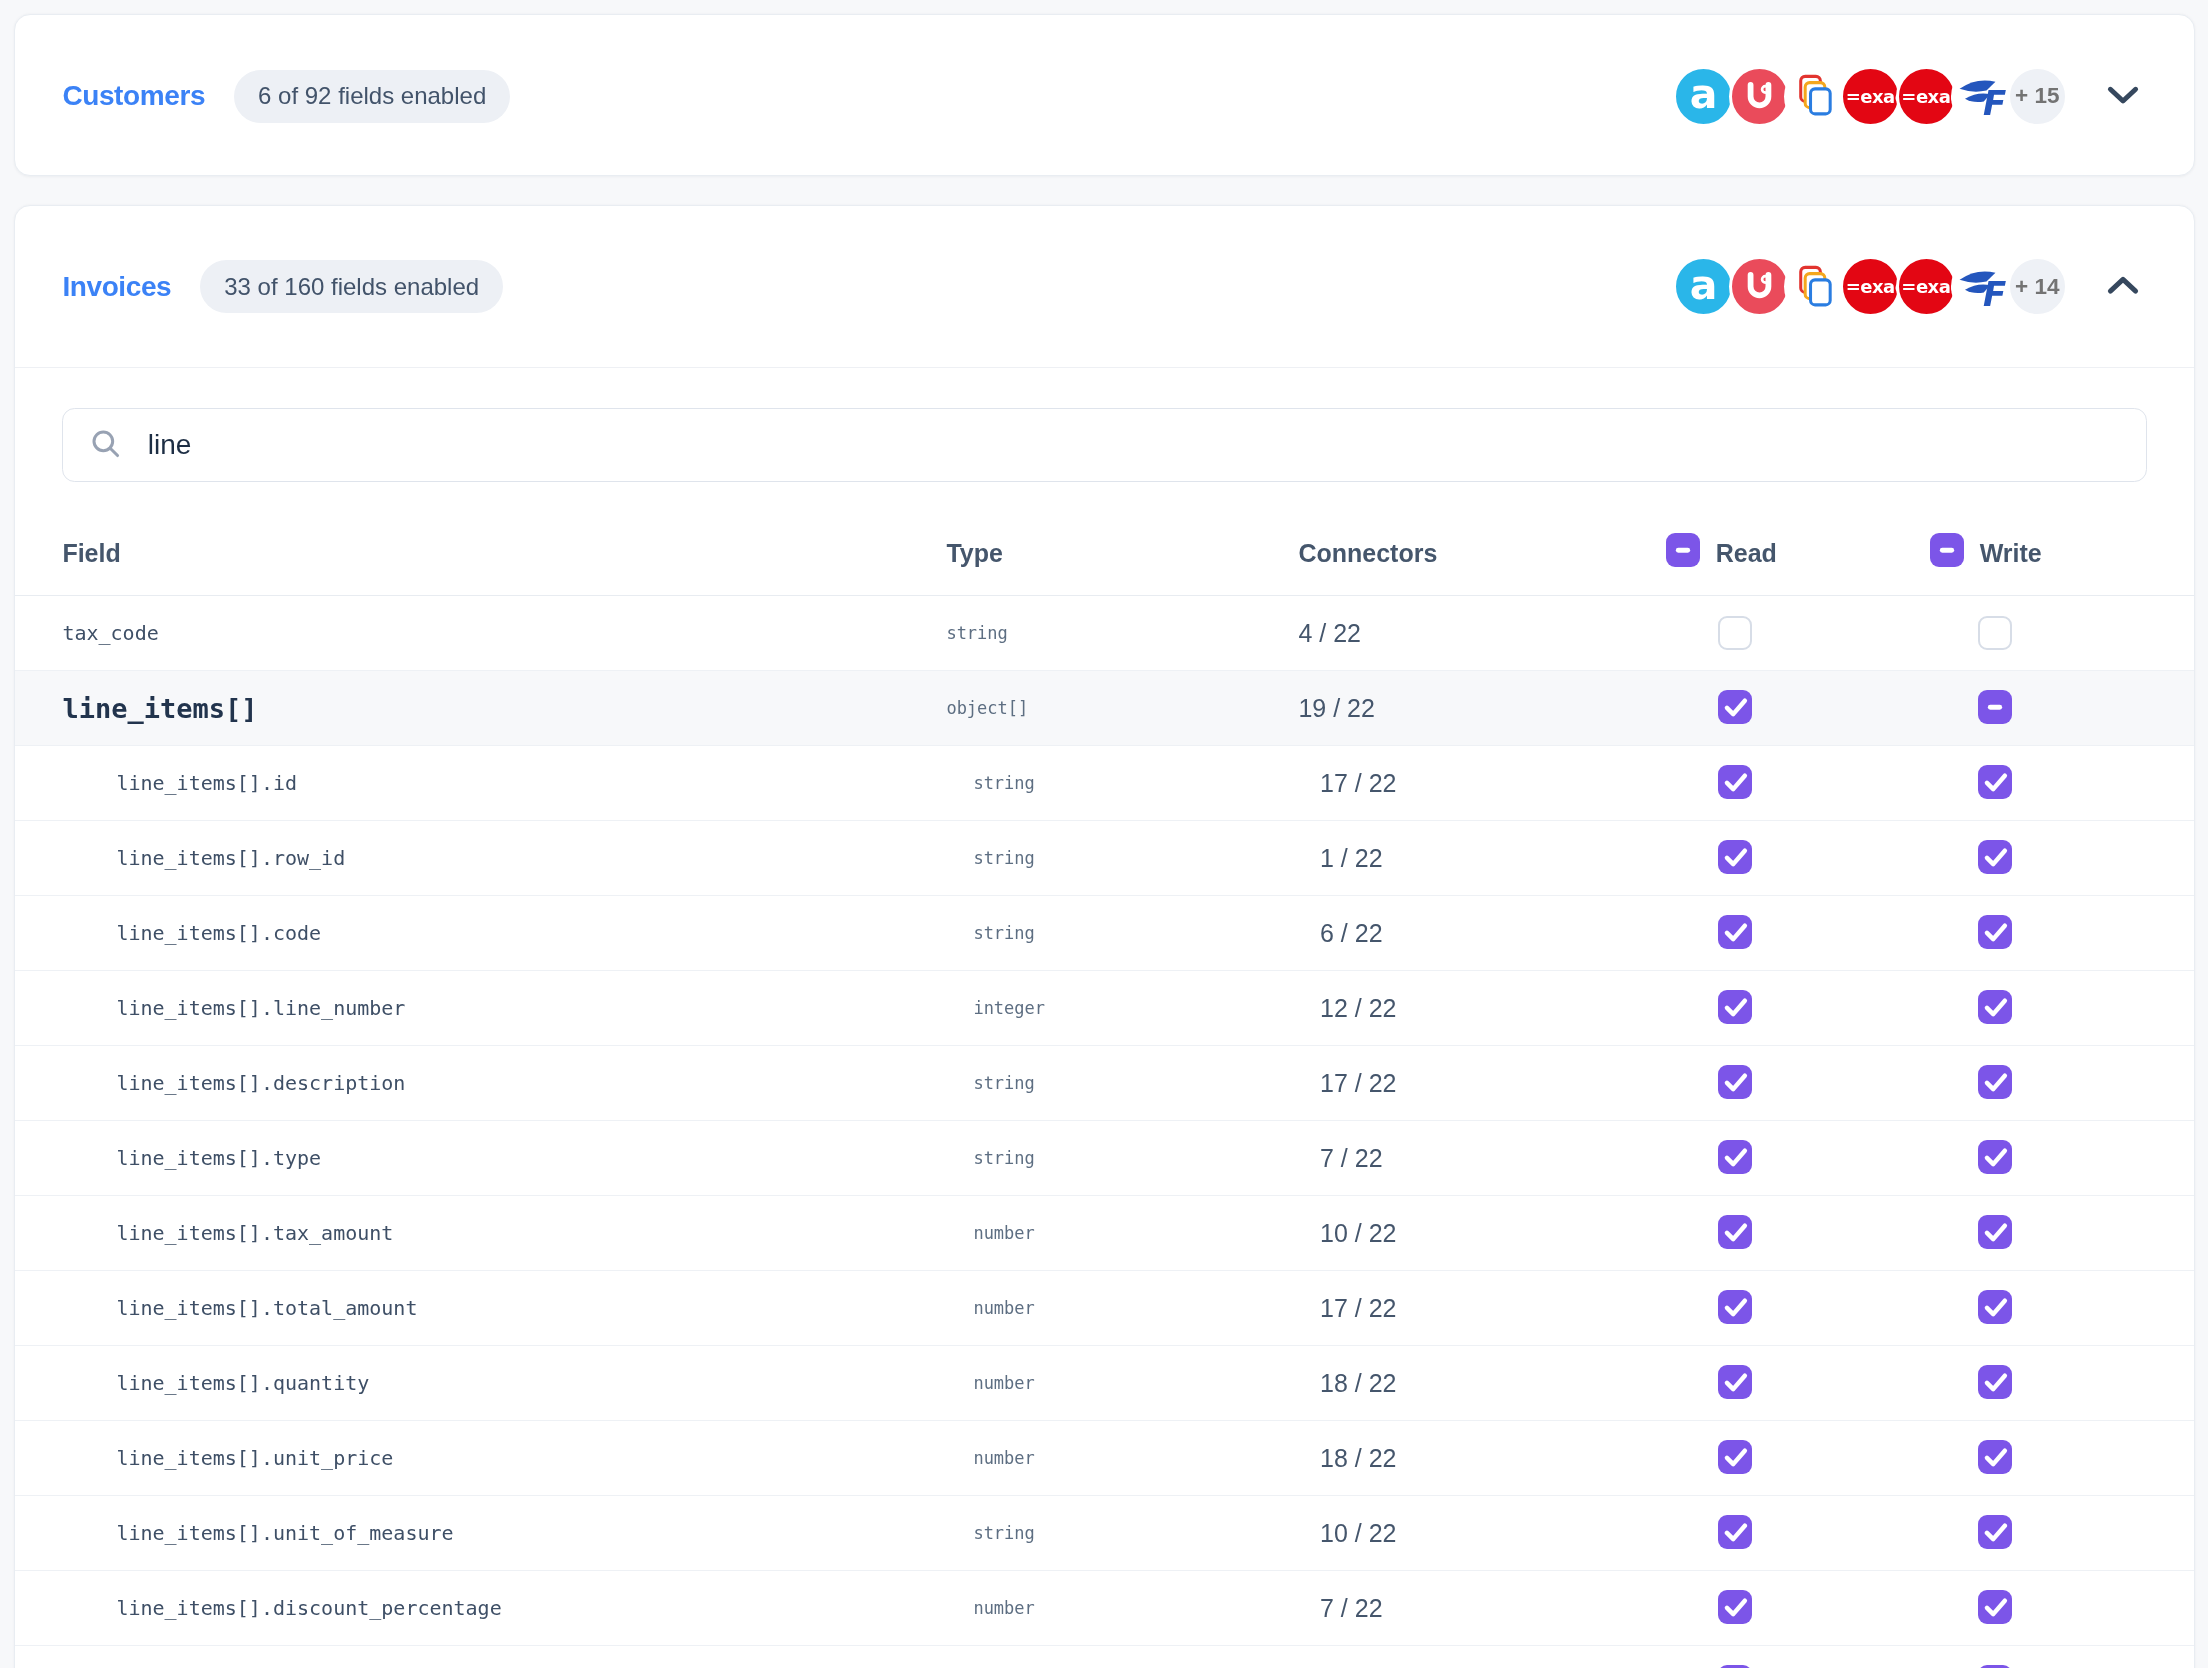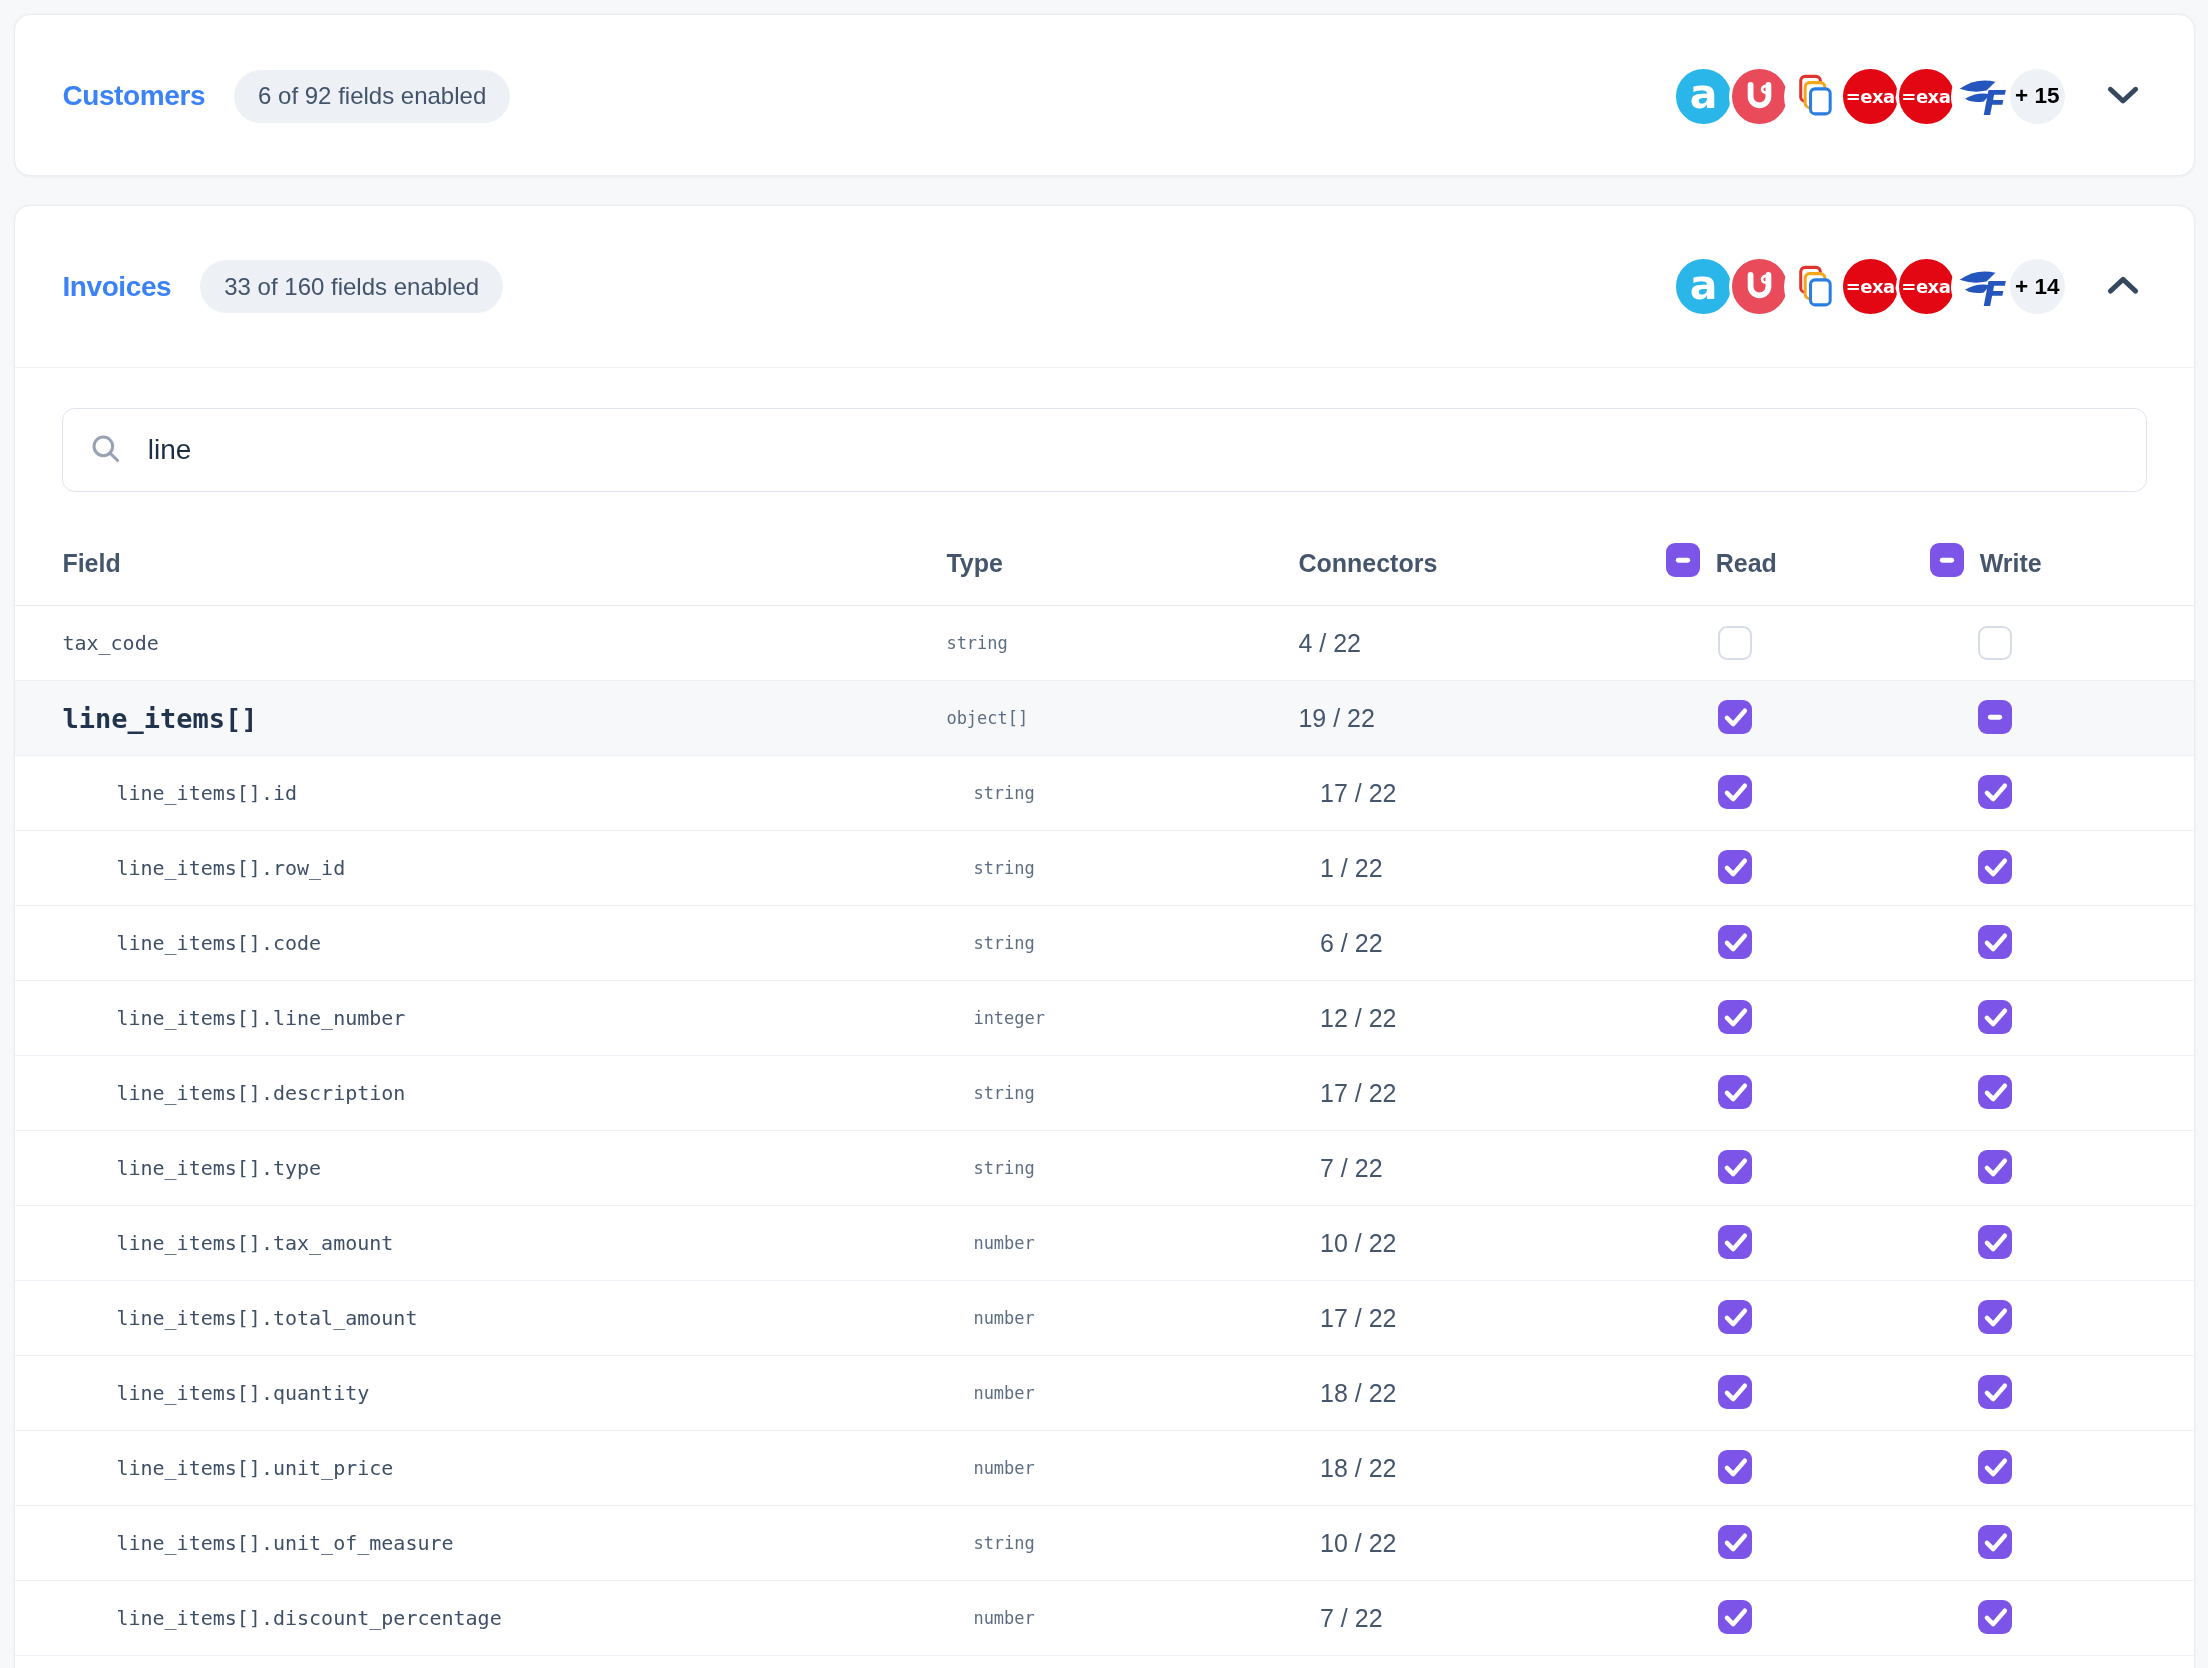--- a/index.html
+++ b/index.html
@@ -56,35 +56,35 @@
     color:#fff; font-weight:700; font-size:41px; line-height:1;
     font-family:"DejaVu Sans", sans-serif; margin-top:-3.6px;
   }
   .exact-text {
     color:#fff; font-weight:800; font-size:18px; letter-spacing:-0.5px;
     font-family:"DejaVu Sans", sans-serif; white-space:nowrap;
   }
   .more-pill {
     width:61px; height:61px; border-radius:50%;
     border:3.6px solid #fff; margin-left:-5.4px;
-    background:#eef1f6; color:#000000;
+    background:#eef1f6; color:#737373;
     font-size:22.5px; font-weight:600;
     display:flex; align-items:center; justify-content:center;
     white-space:nowrap; flex:none;
   }
   .chevron-btn {
     margin-left:32px; background:none; border:none; padding:5.4px; cursor:pointer;
     display:flex; align-items:center;
   }
 
   
   .search-wrap { margin:40px 47px 29px; }
   .search-box {
     display:flex; align-items:center; gap:23.4px;
-    height:84px; padding:0 27px;
+    height:74px; padding:0 27px;
     border:1.8px solid #dfe4ec; border-radius:12.6px; background:#fff;
   }
   .search-box input {
     border:none; outline:none; flex:1;
     font-size:28px; color:#1d2e44;
     font-family:"Liberation Sans", sans-serif;
     background:transparent;
   }
 
   

